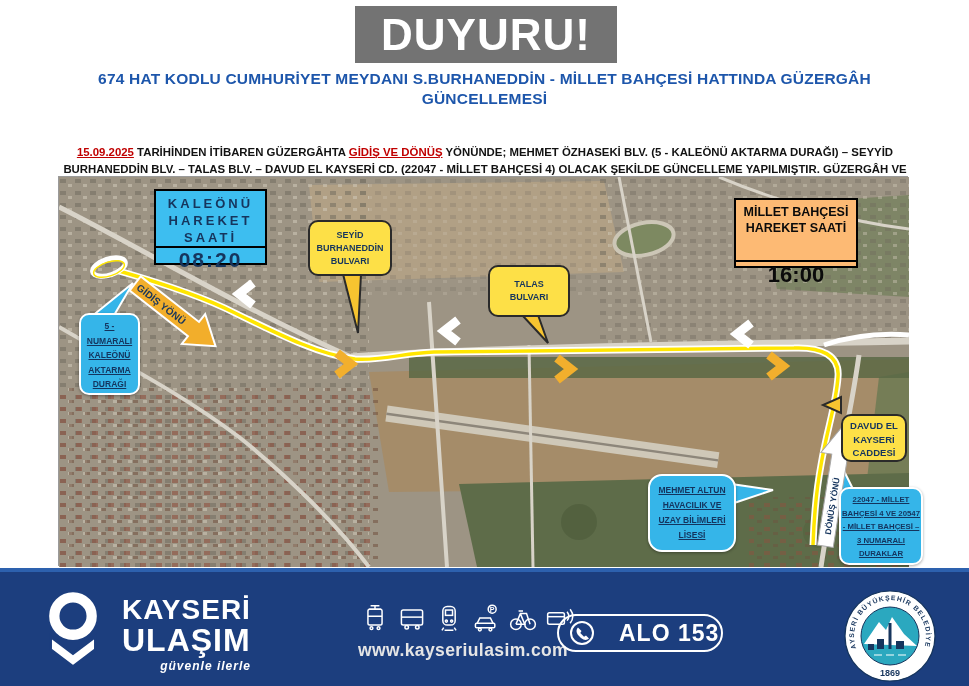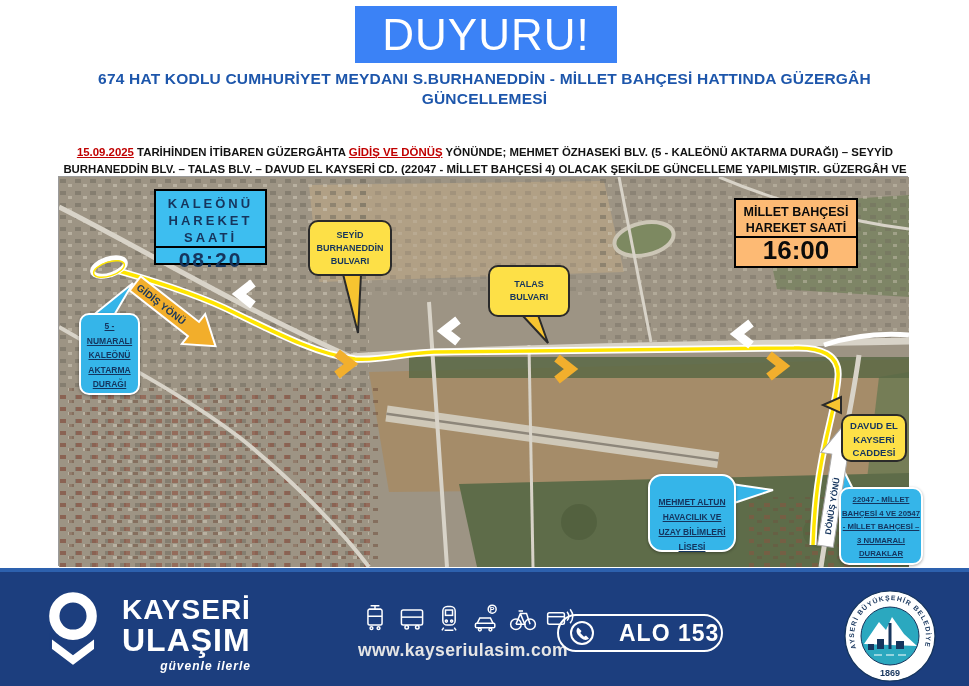--- a/index.html
+++ b/index.html
@@ -4,22 +4,22 @@
 <style>
   * { margin:0; padding:0; box-sizing:border-box; }
   body { background:#fff; }
   .page {
     position:relative; width:969px; height:686px; background:#ffffff;
     font-family:"Liberation Sans", sans-serif; overflow:hidden;
   }
   
   .banner {
     position:absolute; left:355px; top:6px; width:262px; height:57px;
-    background:#3b82f6; color:#fff; display:flex; align-items:center; justify-content:center;
-    font-size:44px; font-weight:normal; letter-spacing:1px;
+    background:#737373; color:#fff; display:flex; align-items:center; justify-content:center;
+    font-size:44px; font-weight:bold; letter-spacing:1px;
   }
   .title {
     position:absolute; left:40px; top:69px; width:889px; text-align:center;
     color:#1D56AB; font-weight:bold; font-size:15.5px; line-height:20px; letter-spacing:0.2px;
   }
   .body-text {
     position:absolute; left:57px; top:120px; width:856px; text-align:center;
     font-size:11.4px; font-weight:bold; color:#121212; line-height:16.5px;margin-top:24px;
   }
   .red-u { color:#C00000; text-decoration:underline; }
@@ -28,21 +28,21 @@
   .map svg.base { position:absolute; left:0; top:0; z-index:1; }
   .callout { position:absolute; z-index:3; text-align:center; font-weight:bold; }
   .sched { border:2px solid #000; }
   .sched .top { padding-top:4px; }
   .sched .big { border-top:2px solid #000; }
   .sched-blue { background:#3DBEF0; color:#16355D; }
   .sched-blue .top { font-size:13px; line-height:17px; letter-spacing:3px; }
   .sched-blue .big { font-size:21px; letter-spacing:2px; line-height:23px; }
   .sched-yellow { background:#fdba74; color:#0b0b0b; }
   .sched-yellow .top { font-size:12.5px; line-height:16px; }
-  .sched-yellow .big { font-size:26px; line-height:25px; }
+  .sched-yellow .big { font-size:22px; line-height:25px;margin-top:24px; }
   .bubble-yellow {
     background:#fde047; border:2px solid #2a2a2a; color:#16355D; border-radius:10px;
   }
   .bubble-blue {
     background:#35B5E9; border:2px solid #ffffff; color:#14345E; border-radius:10px;
     box-shadow:0 1px 3px rgba(0,0,0,0.35);
   }
   .bubble-blue div { text-decoration:underline; }
   
   .footer {
@@ -189,21 +189,21 @@
       <div>CADDESİ</div>
     </div>
 
     <div class="callout bubble-blue" style="left:20px; top:136px; width:61px; height:82px; font-size:8.5px; line-height:14.5px; padding-top:4px;">
       <div>5 -</div>
       <div>NUMARALI</div>
       <div>KALEÖNÜ</div>
       <div>AKTARMA</div>
       <div>DURAĞI</div>
     </div>
-    <div class="callout bubble-blue" style="left:589px; top:297px; width:88px; height:78px; font-size:8.5px; line-height:15px; padding-top:19px; border-radius:14px;">
+    <div class="callout bubble-blue" style="left:589px; top:297px; width:88px; height:78px; font-size:8.5px; line-height:15px; padding-top:7px; border-radius:14px;">
       <div>MEHMET ALTUN</div>
       <div>HAVACILIK VE</div>
       <div>UZAY BİLİMLERİ</div>
       <div>LİSESİ</div>
     </div>
     <div class="callout bubble-blue" style="left:764px; top:310px; width:84px; height:78px; font-size:7.8px; line-height:13.5px; padding-top:4px;margin-left:16px;">
       <div>22047 - MİLLET</div>
       <div>BAHÇESİ 4 VE 20547</div>
       <div>- MİLLET BAHÇESİ –</div>
       <div>3 NUMARALI</div>

